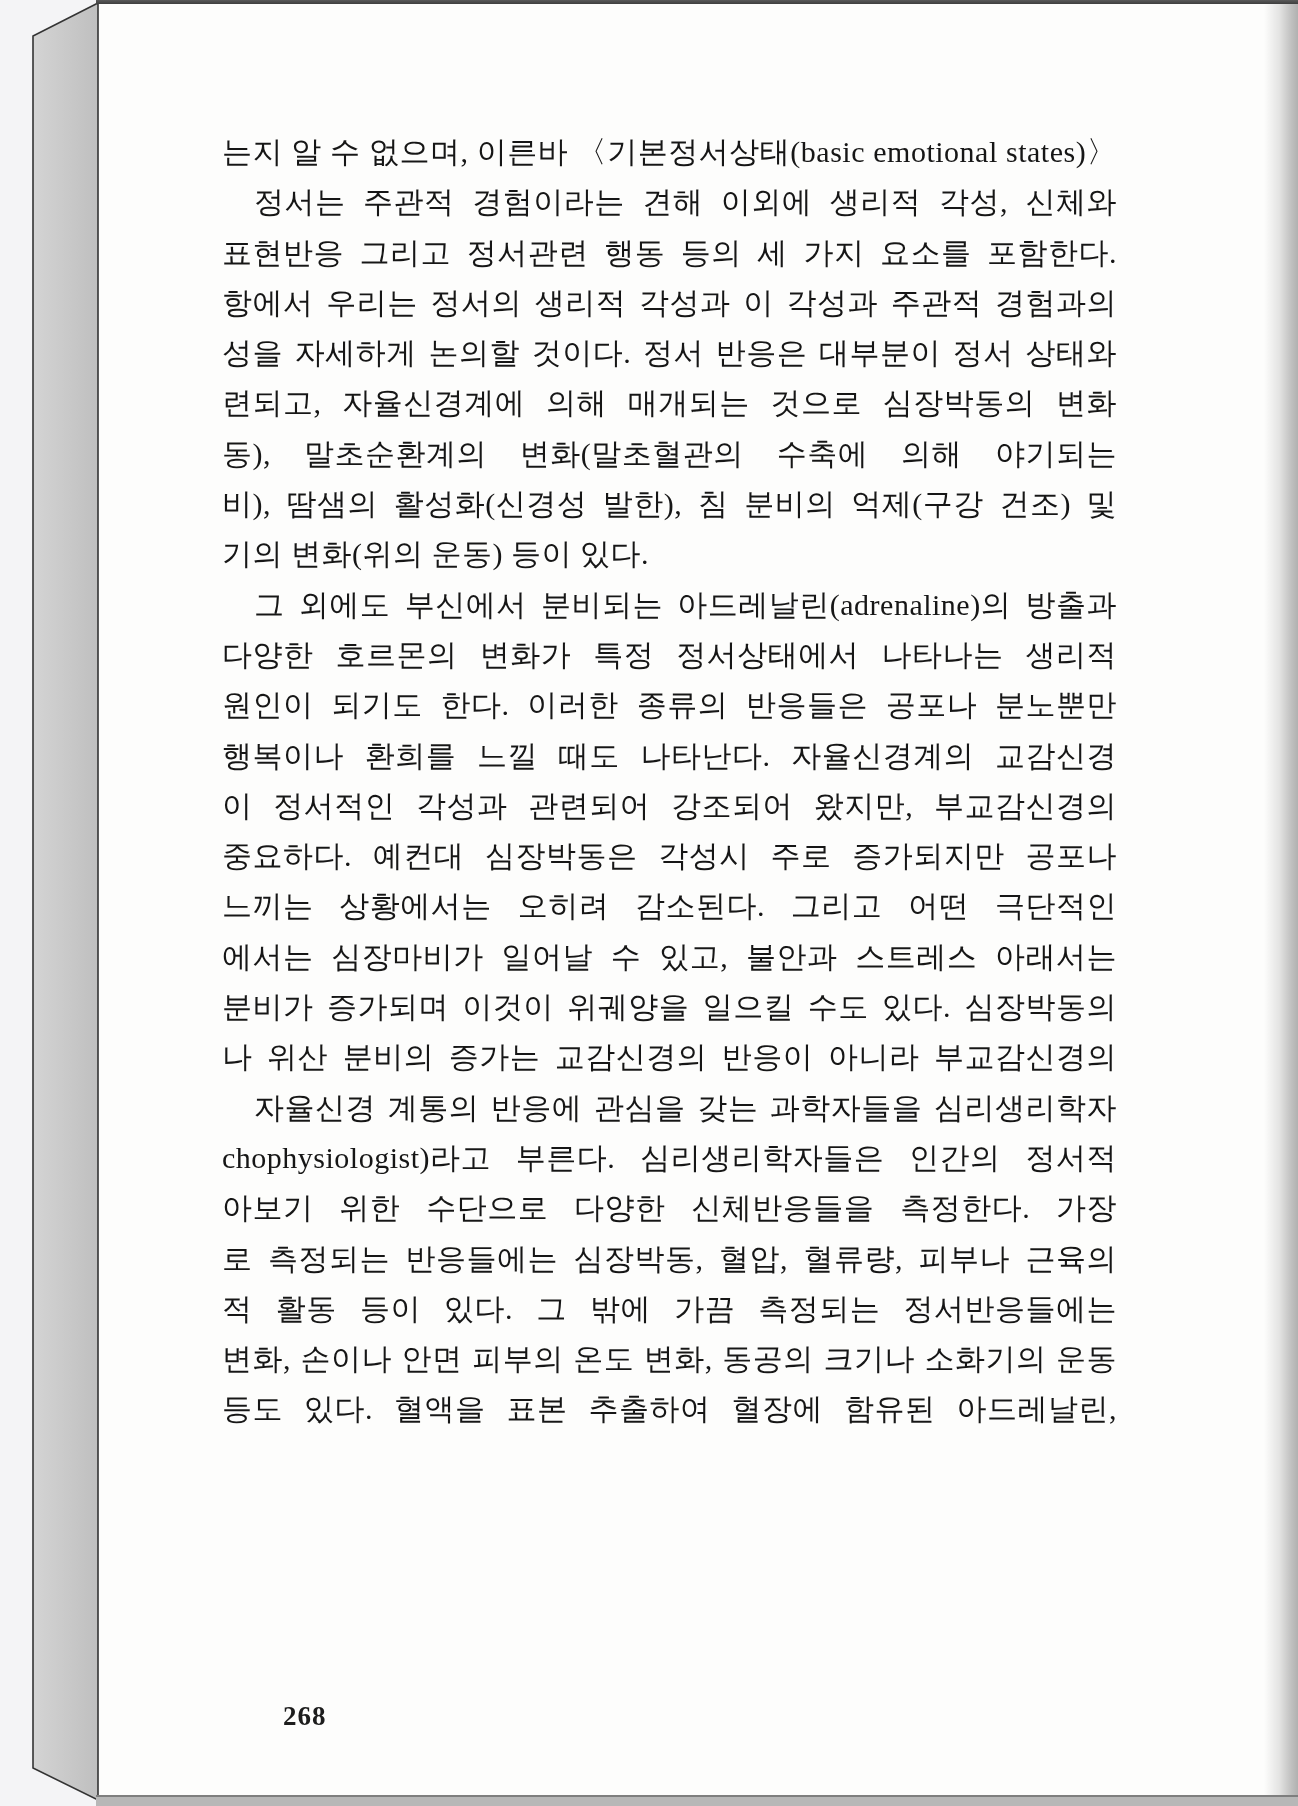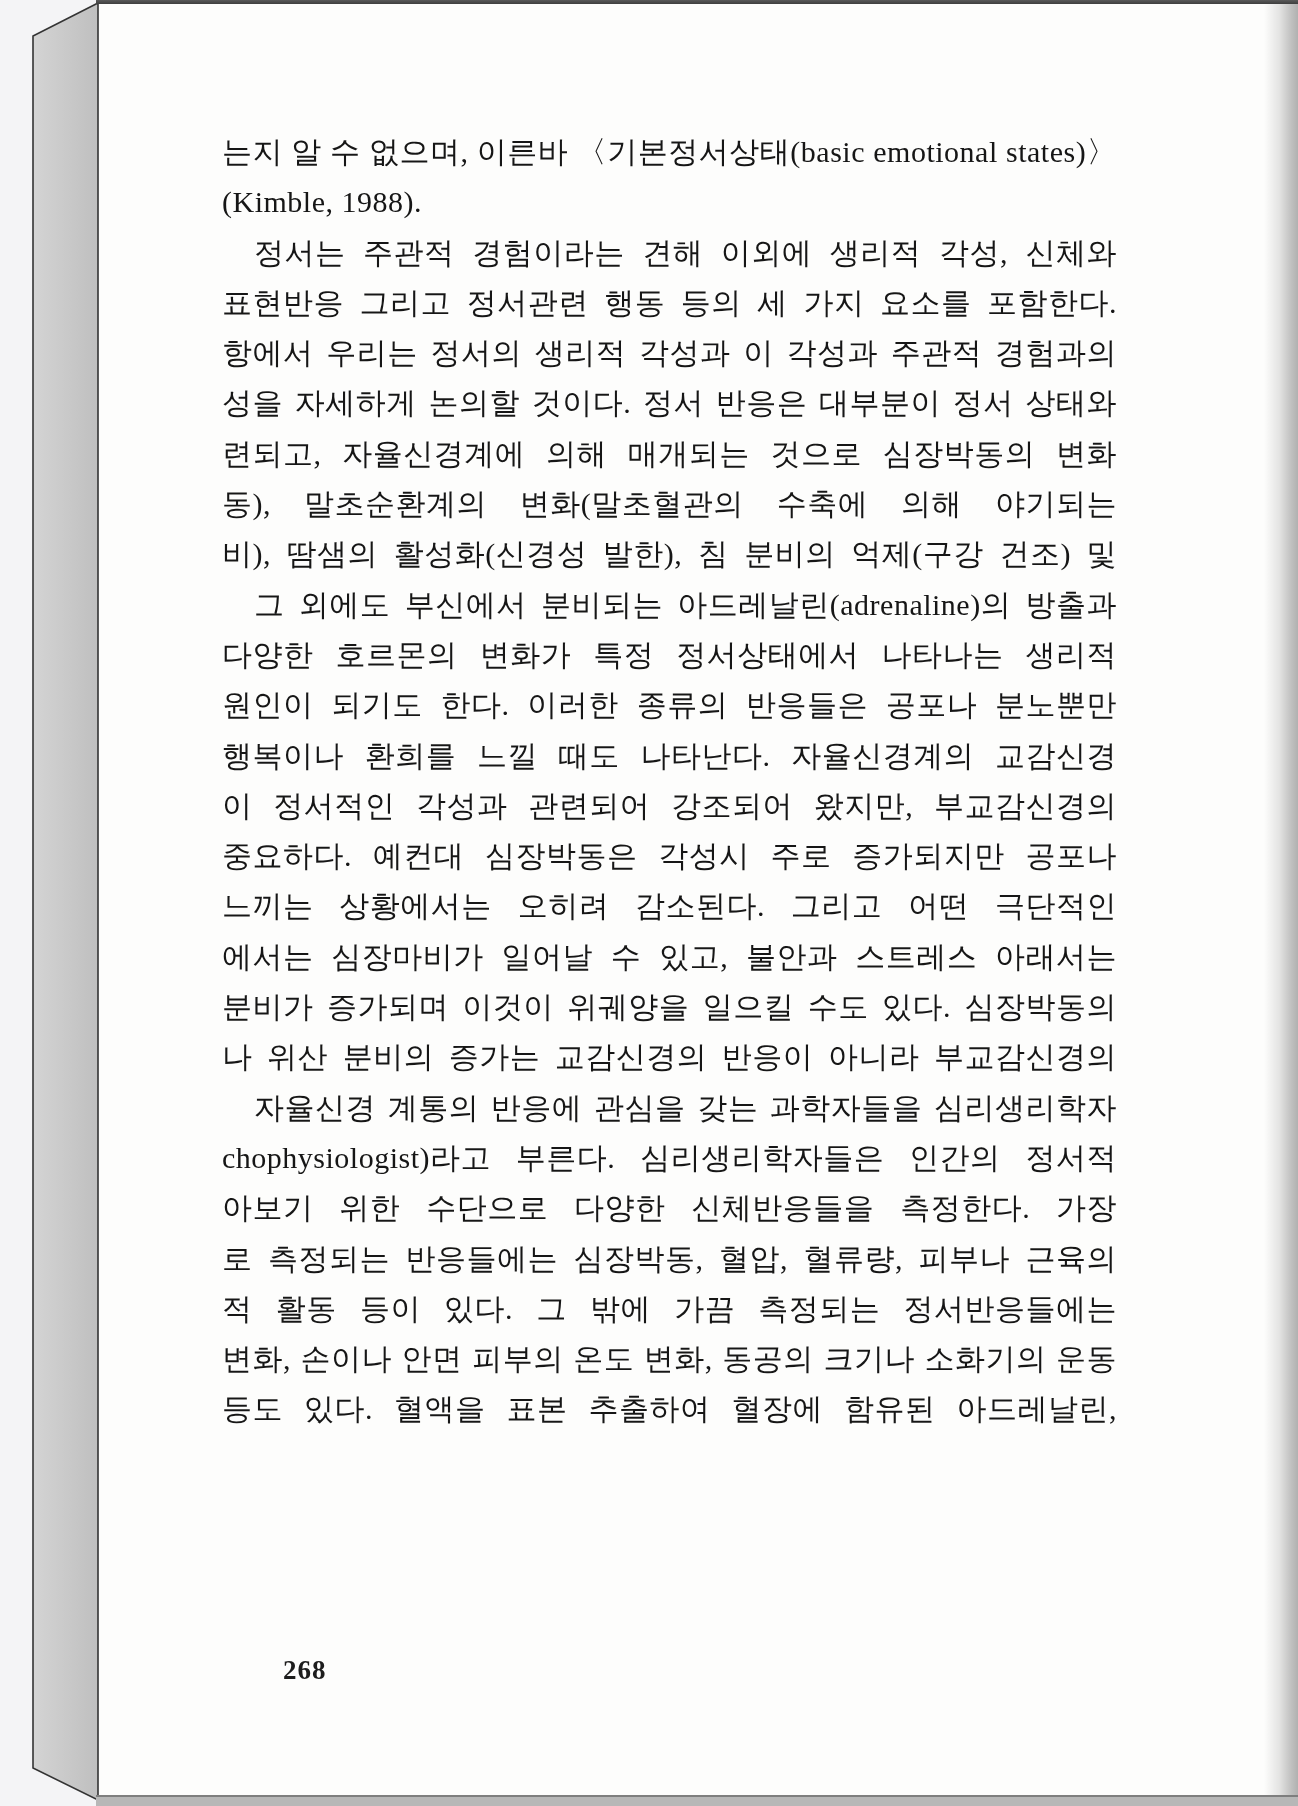--- a/index.html
+++ b/index.html
@@ -88,44 +88,44 @@
   .line.end {
     text-align: left;
     text-align-last: left;
   }
   .line.indent {
     padding-left: 32px;
   }
   .page-number {
     position: absolute;
     left: 185px;
-    top: 1652px;
+    top: 1698px;
     font-size: 27px;
     font-weight: 700;
     letter-spacing: 1px;
     color: #1d1d1d;
   }
 </style>
 </head>
 <body>
 
 <div class="stage">
 
   <div class="page">
 
     <div class="text-block">
       <div class="line">는지 알 수 없으며, 이른바 〈기본정서상태(basic emotional states)〉에</div>
-      <div class="line end">(Kimble, 1988).</div>
       <div class="line indent">정서는 주관적 경험이라는 견해 이외에 생리적 각성, 신체와 안면의</div>
       <div class="line">표현반응 그리고 정서관련 행동 등의 세 가지 요소를 포함한다. 다음</div>
       <div class="line">항에서 우리는 정서의 생리적 각성과 이 각성과 주관적 경험과의 관련</div>
       <div class="line">성을 자세하게 논의할 것이다. 정서 반응은 대부분이 정서 상태와 관</div>
       <div class="line">련되고, 자율신경계에 의해 매개되는 것으로 심장박동의 변화(심장고</div>
       <div class="line">동), 말초순환계의 변화(말초혈관의 수축에 의해 야기되는 손바닥의 땀 분</div>
       <div class="line">비), 땀샘의 활성화(신경성 발한), 침 분비의 억제(구강 건조) 및 소화</div>
+      <div class="line end">기의 변화(위의 운동) 등이 있다.</div>
       <div class="line indent">그 외에도 부신에서 분비되는 아드레날린(adrenaline)의 방출과 같은</div>
       <div class="line">다양한 호르몬의 변화가 특정 정서상태에서 나타나는 생리적 각성의</div>
       <div class="line">원인이 되기도 한다. 이러한 종류의 반응들은 공포나 분노뿐만 아니라</div>
       <div class="line">행복이나 환희를 느낄 때도 나타난다. 자율신경계의 교감신경 반응들</div>
       <div class="line">이 정서적인 각성과 관련되어 강조되어 왔지만, 부교감신경의 반응도</div>
       <div class="line">중요하다. 예컨대 심장박동은 각성시 주로 증가되지만 공포나 전율을</div>
       <div class="line">느끼는 상황에서는 오히려 감소된다. 그리고 어떤 극단적인 공포상황</div>
       <div class="line">에서는 심장마비가 일어날 수 있고, 불안과 스트레스 아래서는 위산</div>
       <div class="line">분비가 증가되며 이것이 위궤양을 일으킬 수도 있다. 심장박동의 감소</div>
       <div class="line">나 위산 분비의 증가는 교감신경의 반응이 아니라 부교감신경의 반응</div>

